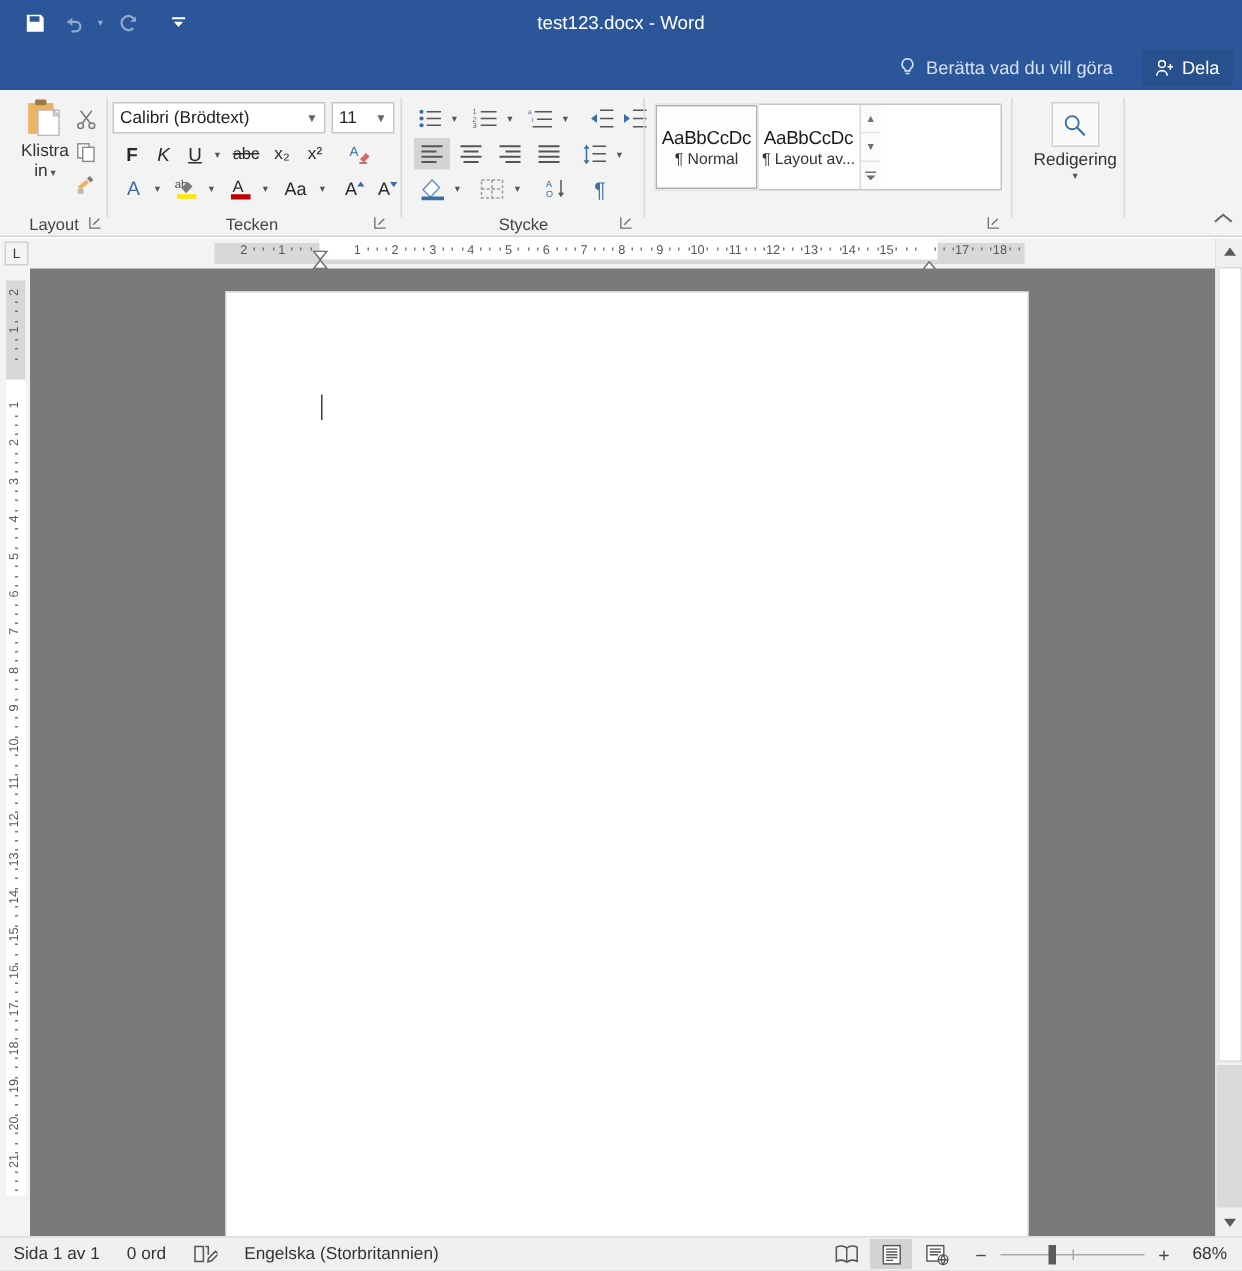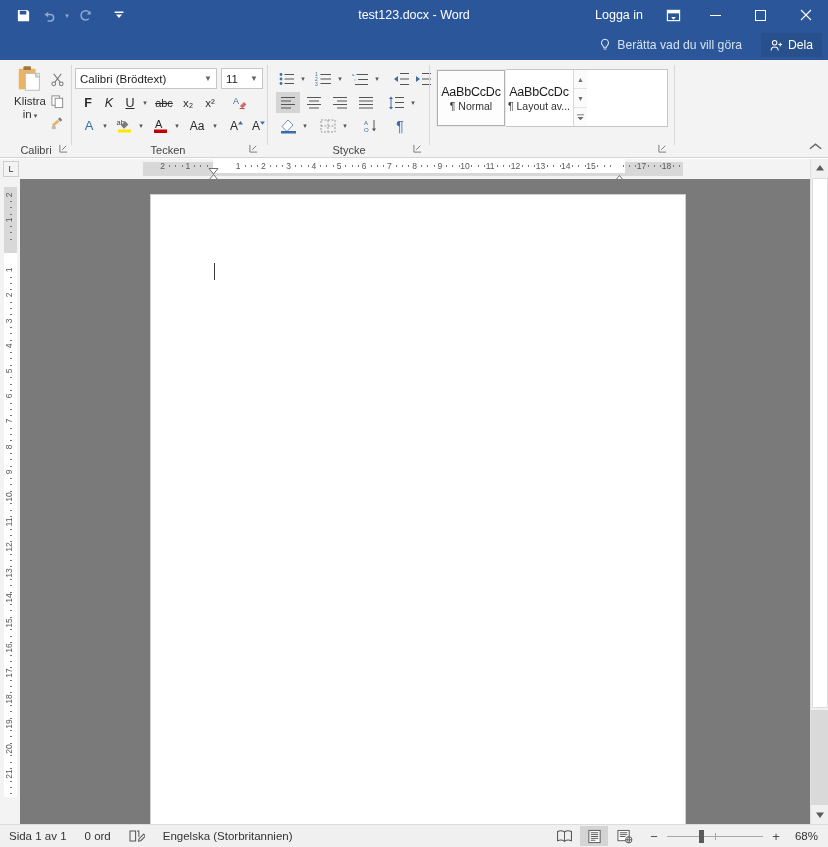--- a/index.html
+++ b/index.html
@@ -261,45 +261,20 @@
       </div>
       <div class="qat-btn" style="margin-left:8px;">
         <svg width="14" height="14" viewBox="0 0 16 16">
             <path fill="#ffffff" d="M3 4h10v1.6H3zM4.5 7.4h7L8 11.4z"></path>
           </svg>
       </div>
     </div>
 
     <div class="title-text">test123.docx  -  Word</div>
 
-    <div class="title-right">
-      <div class="signin">Logga in</div>
-      <div class="win-btn ribbon-display">
-        <svg width="15" height="15" viewBox="0 0 16 16">
-            <rect x="1.5" y="2.5" width="13" height="11" fill="none" stroke="#ffffff" stroke-width="1.2"></rect>
-            <rect x="1.5" y="2.5" width="13" height="3.2" fill="#ffffff"></rect>
-            <path fill="#ffffff" d="M8 12.6l-2.4-3h4.8z"></path>
-          </svg>
-      </div>
-      <div class="win-btn">
-        <svg width="11" height="11" viewBox="0 0 11 11">
-            <rect x="0" y="5" width="11" height="1" fill="#ffffff"></rect>
-          </svg>
-      </div>
-      <div class="win-btn">
-        <svg width="11" height="11" viewBox="0 0 11 11">
-            <rect x="0.5" y="0.5" width="10" height="10" fill="none" stroke="#ffffff"></rect>
-          </svg>
-      </div>
-      <div class="win-btn">
-        <svg width="12" height="12" viewBox="0 0 12 12">
-            <path stroke="#ffffff" stroke-width="1.1" d="M1 1l10 10M11 1L1 11"></path>
-          </svg>
-      </div>
-    </div>
   </div>
 
   <div class="tabrow">
     <div class="tellme">
       <svg width="12" height="14" viewBox="0 0 12 14">
           <path fill="none" stroke="#d5e0f0" stroke-width="1.1" d="M6 1.2a3.6 3.6 0 0 1 2.2 6.4c-.5.5-.7 1-.7 1.6H4.5c0-.6-.2-1.1-.7-1.6A3.6 3.6 0 0 1 6 1.2z"></path>
           <path stroke="#d5e0f0" stroke-width="1.1" d="M4.6 11h2.8"></path>
         </svg>
       <span>Berätta vad du vill göra</span>
     </div>
@@ -341,21 +316,21 @@
             <rect x="5.5" y="4.5" width="8" height="10" fill="#ffffff" stroke="#8a8a8a"></rect>
           </svg>
       </div>
       <div class="mini-btn" style="left:46px; top:52px;">
         <svg width="15" height="15" viewBox="0 0 16 16">
             <path fill="#eab464" d="M2 9l6-5 2 2.2-6 5z"></path>
             <path fill="#7a7a7a" d="M8.5 3.2l2.6 2.8 2-1.8-2.6-2.8z"></path>
             <path fill="#b9b9b9" d="M2 10.5h4v3.5H2z"></path>
           </svg>
       </div>
-      <div class="rgroup-label">Calibri</div>
+      <div class="rgroup-label">Layout</div>
       <div class="launcher" style="right:2px;">
         <svg width="9" height="9" viewBox="0 0 10 10">
             <path fill="none" stroke="#707070" d="M1 1v8h8"></path>
             <path stroke="#707070" d="M3.5 6.5L8 2"></path>
           </svg>
       </div>
       <div class="rgroup-sep"></div>
     </div>
 
     <div class="rgroup" style="left:68px; width:200px;">
@@ -571,20 +546,33 @@
       </div>
       <div class="launcher" style="right:6px;">
         <svg width="9" height="9" viewBox="0 0 10 10">
             <path fill="none" stroke="#707070" d="M1 1v8h8"></path>
             <path stroke="#707070" d="M3.5 6.5L8 2"></path>
           </svg>
       </div>
       <div class="rgroup-sep"></div>
     </div>
 
+    <div class="rgroup" style="left:675px; width:75px;">
+      <div class="edit-big" style="left:14px; top:8px;">
+        <div class="edit-icobox">
+          <svg width="17" height="17" viewBox="0 0 18 18">
+              <circle cx="7.2" cy="7.2" r="4.6" fill="none" stroke="#3a6ea5" stroke-width="1.3"></circle>
+              <path stroke="#3a6ea5" stroke-width="1.5" d="M10.8 10.8L16 16"></path>
+            </svg>
+        </div>
+        <div style="margin-top:3px;">Redigering</div>
+        <div class="caret-sm">▾</div>
+      </div>
+      <div class="rgroup-sep"></div>
+    </div>
 
     <div class="collapse-ribbon">
       <svg width="13" height="9" viewBox="0 0 14 9">
           <path fill="none" stroke="#666666" stroke-width="1.5" d="M1 7l6-5 6 5"></path>
         </svg>
     </div>
   </div>
 
   <div class="hruler">
     <div class="hruler-track"></div>

